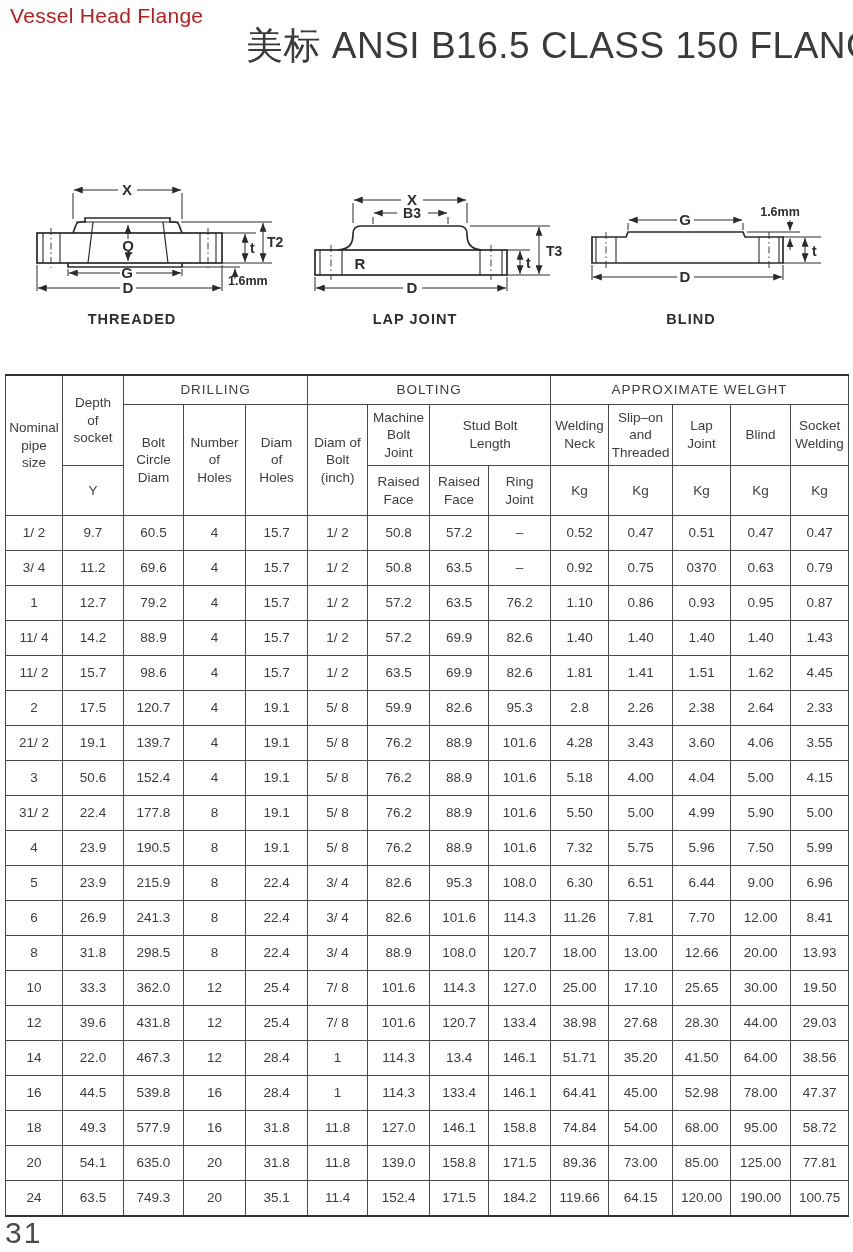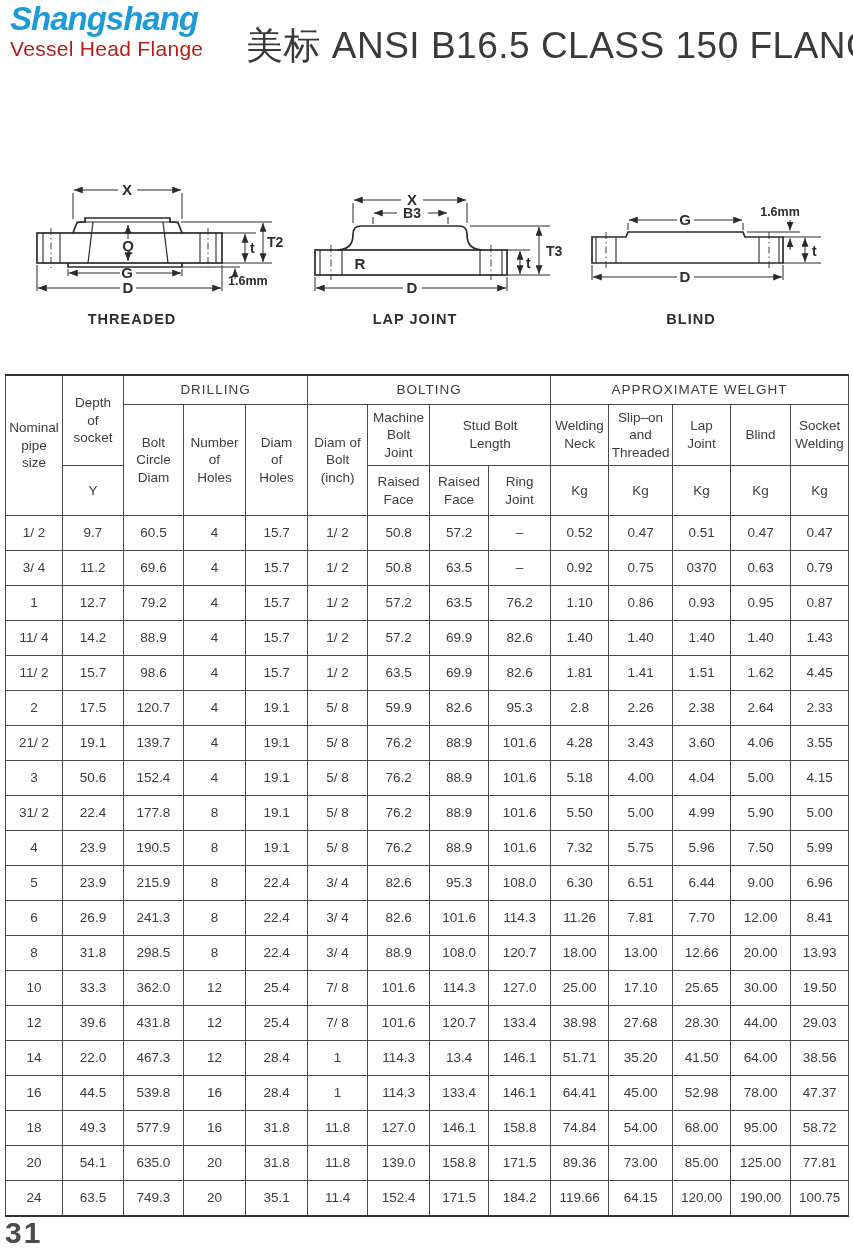--- a/index.html
+++ b/index.html
@@ -20,29 +20,28 @@
              table-layout:fixed;border-top:2px solid #333;border-bottom:2px solid #333;}
   table.spec th,table.spec td{border:1px solid #4a4a4a;text-align:center;vertical-align:middle;
              font-size:13.5px;font-weight:normal;color:#3d3d3d;padding:0;white-space:pre-line;line-height:1.3;}
   table.spec thead tr.rA th{height:28px;}
   table.spec thead tr.rB th{height:60px;}
   table.spec thead tr.rC th{height:49px;}
   table.spec td{height:34px;}
   th.small{font-size:12px;line-height:1.15;}
   th.grp{letter-spacing:1px;}
   
-  .pageno{position:absolute;left:5px;top:1216px;font-size:30px;color:#4b4b4b;letter-spacing:2px;font-weight:bold;}
+  .pageno{position:absolute;left:5px;top:1216px;font-size:30px;color:#4b4b4b;letter-spacing:2px;}
 </style>
 </head>
 <body>
 
 <div class="page">
 
   <div class="logo">
-    <div class="brand">Shangshang</div>
     <div class="tagline">Vessel Head Flange</div>
   </div>
 
   <div class="title">美标 ANSI B16.5 CLASS 150 FLANGES</div>
 
   <div class="fig" style="left:10px;top:173px;width:290px;height:160px;">
     <svg width="290" height="160" viewBox="0 0 290 160">
       <defs>
         <marker id="aT" viewBox="0 0 10 8" refX="10" refY="4" markerWidth="9" markerHeight="7" orient="auto-start-reverse">
           <path d="M0,0 L10,4 L0,8 z" fill="#2b2b2b"></path>

